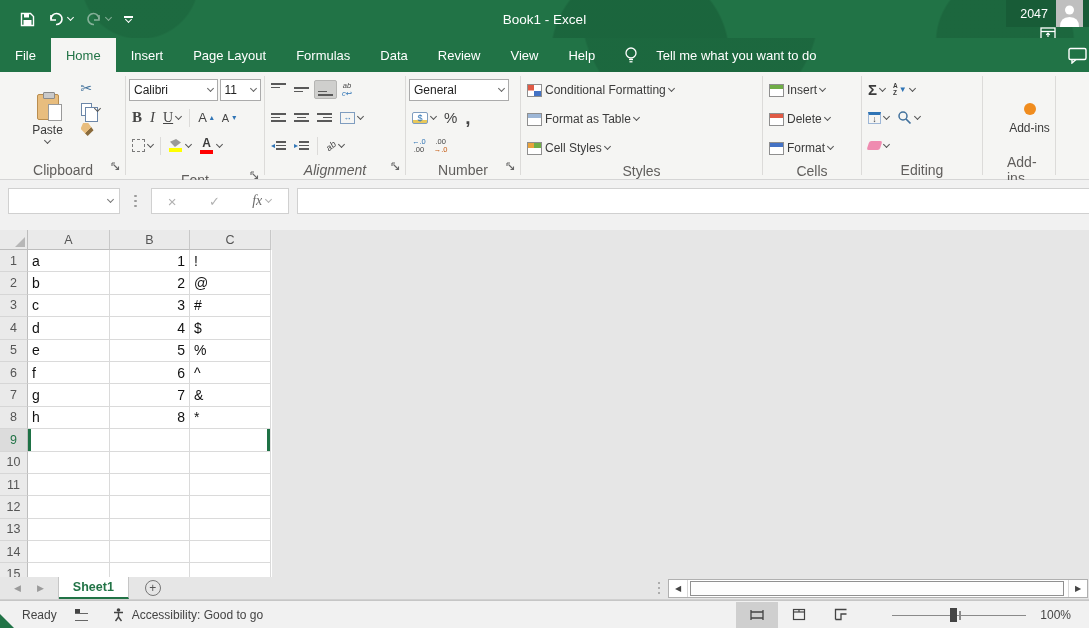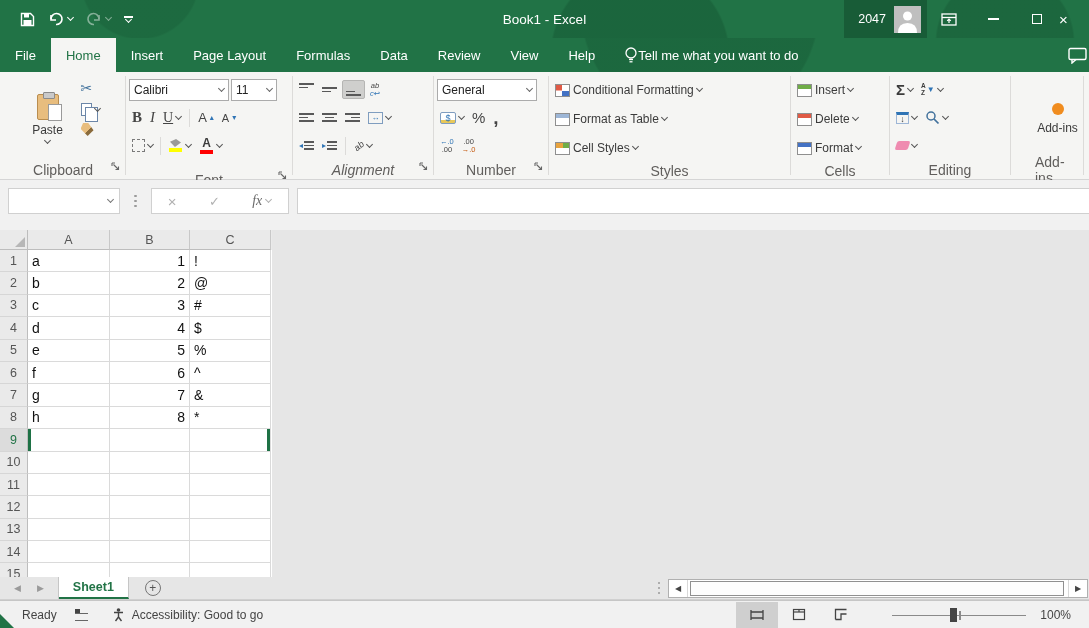--- a/index.html
+++ b/index.html
@@ -11,34 +11,34 @@
   .titlebar{top:0;height:38px;background:#217346;display:flex;align-items:center;overflow:hidden;
     background-image:radial-gradient(circle 90px at 640px 55px, rgba(0,40,20,.18) 88px, transparent 90px),
                      radial-gradient(circle 70px at 1005px 42px, rgba(0,40,20,.16) 68px, transparent 70px),
                      radial-gradient(circle 60px at 140px -20px, rgba(0,40,20,.12) 58px, transparent 60px);}
   .qat{display:flex;align-items:center;gap:13px;margin-left:20px;color:#fff;}
   .qat svg{display:block;}
   .chev{display:inline-block;width:6px;height:6px;border-right:1.4px solid currentColor;border-bottom:1.4px solid currentColor;transform:rotate(45deg);margin-top:-3px;}
   .chev.sm{width:5px;height:5px;}
   .dim{opacity:.45;}
   .win-title{position:absolute;left:0;right:0;text-align:center;color:#fff;font-size:13.5px;pointer-events:none;}
-  .tb-right{margin-left:auto;display:flex;align-items:center;height:38px;}
+  .tb-right{margin-left:auto;display:flex;align-items:center;height:38px;flex-direction:column;}
   .account{background:#185c37;height:38px;display:flex;align-items:center;gap:8px;padding:0 6px 0 14px;color:#fff;font-size:12.5px;}
   .avatar{width:27px;height:27px;background:#bfbfbf;display:flex;align-items:flex-end;justify-content:center;overflow:hidden;}
   .wbtn{width:44px;height:38px;display:flex;align-items:center;justify-content:center;color:#fff;}
   .min-glyph{width:11px;height:1.6px;background:#fff;}
   .max-glyph{width:10px;height:10px;border:1.3px solid #fff;}
   .close-btn{width:30px;justify-content:flex-start;font-size:15px;}
 
   
   .tabrow{top:38px;height:34px;background:#217346;display:flex;align-items:stretch;color:#fff;font-size:13px;
     background-image:radial-gradient(circle 120px at 700px -30px, rgba(0,40,20,.15) 118px, transparent 120px);}
   .rtab{display:flex;align-items:center;padding:0 15px;cursor:pointer;}
   .rtab.active{background:#f5f5f3;color:#217346;}
-  .tellme{display:flex;align-items:center;gap:0;padding:0 10px;margin-left:4px;}
+  .tellme{display:flex;align-items:center;gap:18px;padding:0 10px;margin-left:4px;}
   .tabrow .spacer{flex:1;}
   .comment-wrap{display:flex;align-items:center;padding-right:2px;}
 
   
   .ribbon{top:72px;height:108px;background:#f5f5f3;border-bottom:1px solid #d5d5d5;display:flex;align-items:stretch;padding:2px 0 0 2px;}
   .rgroup{display:flex;flex-direction:column;padding:2px 2px 0 2px;}
   .rg-content{flex:1;display:flex;}
   .rg-label-row{height:18px;display:flex;align-items:center;justify-content:center;position:relative;}
   .rg-label{font-size:14px;color:#605e5c;}
   .launcher{position:absolute;right:2px;bottom:4px;}
@@ -291,21 +291,21 @@
     </div>
     <div class="rg-label-row">
       <span class="rg-label">Clipboard</span>
       <span class="launcher"><svg width="9" height="9" viewBox="0 0 9 9">
             <path d="M1 1 H4 M1 1 V4 M2.5 2.5 L7.5 7.5 M7.5 4.5 V7.5 H4.5" fill="none" stroke="#666" stroke-width="1.1"></path>
           </svg></span>
     </div>
   </div>
   <div class="rg-sep"></div>
 
-  <div class="rgroup" style="width:164px;gap:13px;">
+  <div class="rgroup" style="width:136px;gap:13px;">
     <div class="rg-content">
       <div class="rrows" style="width:100%;">
         <div class="rrow">
           <div class="combo" style="width:100px;">
               <span>Calibri</span>
               <i class="chev sm"></i>
             </div>
           <div class="combo" style="width:46px;">
               <span>11</span>
               <i class="chev sm"></i>

